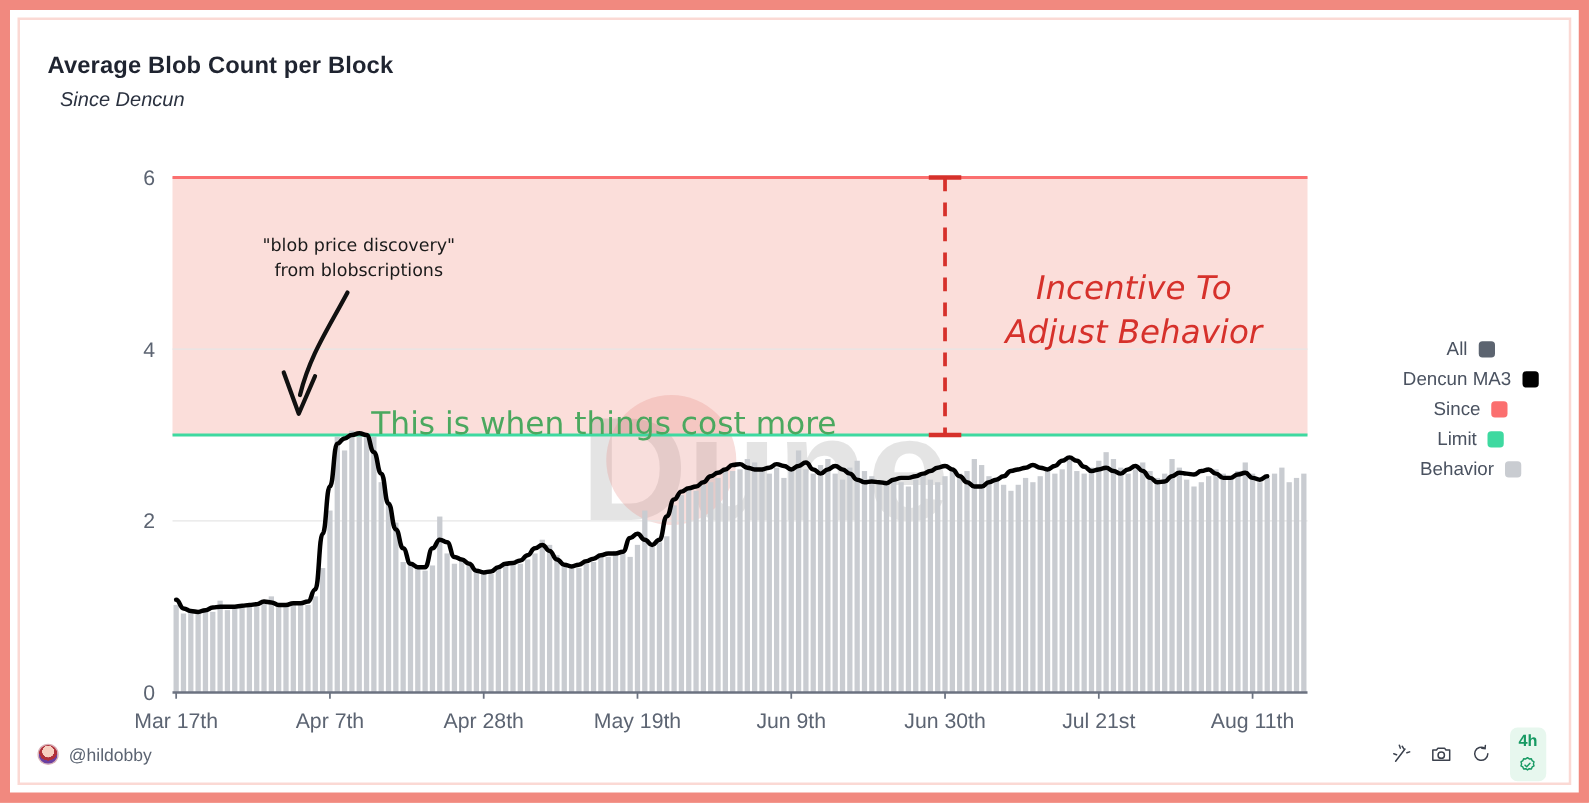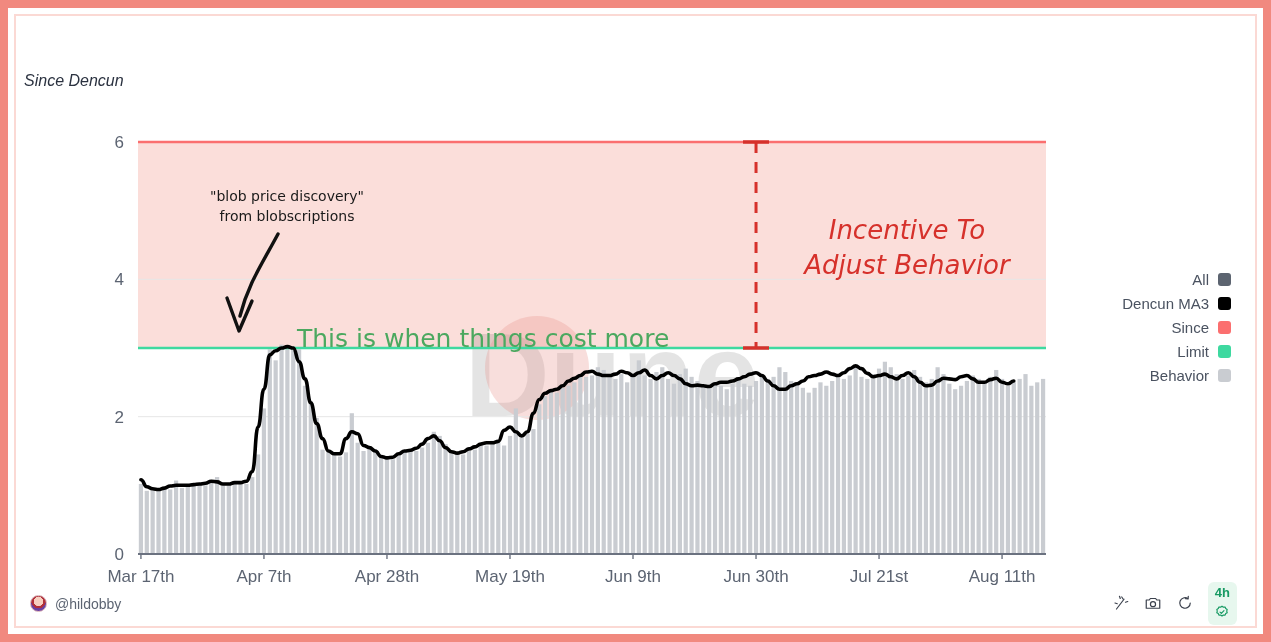--- a/index.html
+++ b/index.html
@@ -25,28 +25,28 @@
     border: 2px solid #FBD9D4;
     position: relative;
     overflow: hidden;
   }
   #title {
     position: absolute; left: 22px; top: 26px;
     font-size: 19px; font-weight: bold; color: #1F2430;
     letter-spacing: 0.1px;
   }
   #subtitle {
-    position: absolute; left: 8px; top: 56px;
+    position: absolute; left: 32px; top: 56px;
     font-size: 16px; font-style: italic; color: #2b3240;
   }
   #plot-wrap { position: absolute; left: 0; top: 0; width: 1271px; height: 642px; }
   svg.chart { position: absolute; left: 0; top: 0; }
   .legend {
     position: absolute; right: 24px; top: 255px;
-    display: flex; flex-direction: column; align-items: flex-end; gap: 7px;
+    display: flex; flex-direction: column; align-items: center; gap: 7px;
   }
   .legend-row { display: flex; align-items: center; gap: 9px; }
   .legend-label { font-size: 15px; color: #4a5260; }
   .legend-swatch { width: 13px; height: 13px; border-radius: 3px; display: block; }
   .footer {
     position: absolute; left: 0; right: 0; bottom: 8px;
     height: 30px; display: flex; align-items: center;
     padding: 0 18px 0 14px;
   }
   .author { display: flex; align-items: flex-end; gap: 8px; }
@@ -64,20 +64,21 @@
     border-radius: 6px; padding: 3px 7px; font-size: 13px; font-weight: 600; flex-direction: column;
   }
 </style>
 </head>
 <body>
 
 <div id="frame-outer">
  <div id="frame-mid">
   <div id="card">
 
+    <div id="title">Average Blob Count per Block</div>
     <div id="subtitle">Since Dencun</div>
 
     <div id="plot-wrap">
       <svg class="chart" id="chart-svg" width="1271" height="642">
             <rect x="122" y="126" width="908" height="206" fill="#FBDEDA"></rect>
             <text x="596" y="400" text-anchor="middle" font-family="&quot;Liberation Sans&quot;, sans-serif" font-size="118" font-weight="bold" fill="#000" opacity="0.10">Dune</text>
             <circle cx="521" cy="352" r="52" fill="#E8928C" opacity="0.30"></circle>
             <line x1="122" y1="400.6666666666667" x2="1030" y2="400.6666666666667" stroke="#E6E6E6" stroke-width="1"></line>
             <line x1="122" y1="263.33333333333337" x2="1030" y2="263.33333333333337" stroke="#E6E6E6" stroke-width="1"></line>
             <line x1="122" y1="126" x2="1030" y2="126" stroke="#E6E6E6" stroke-width="1"></line>

